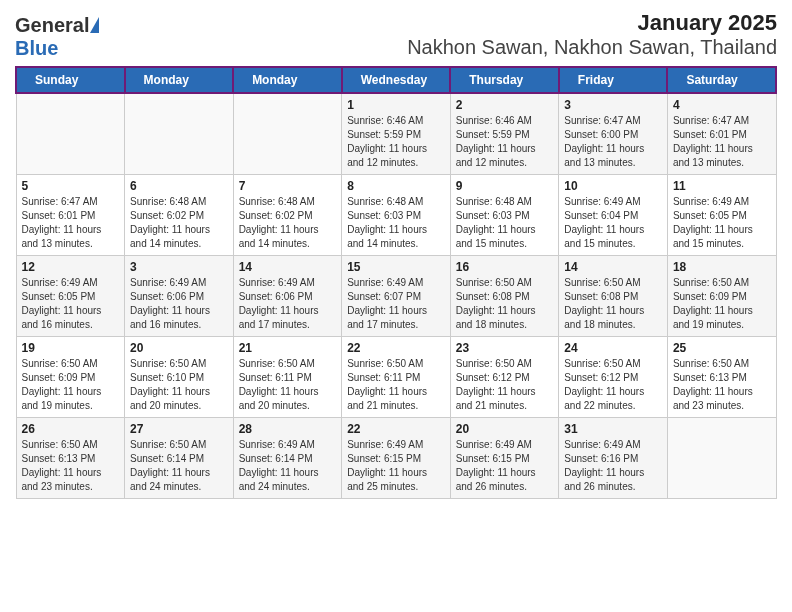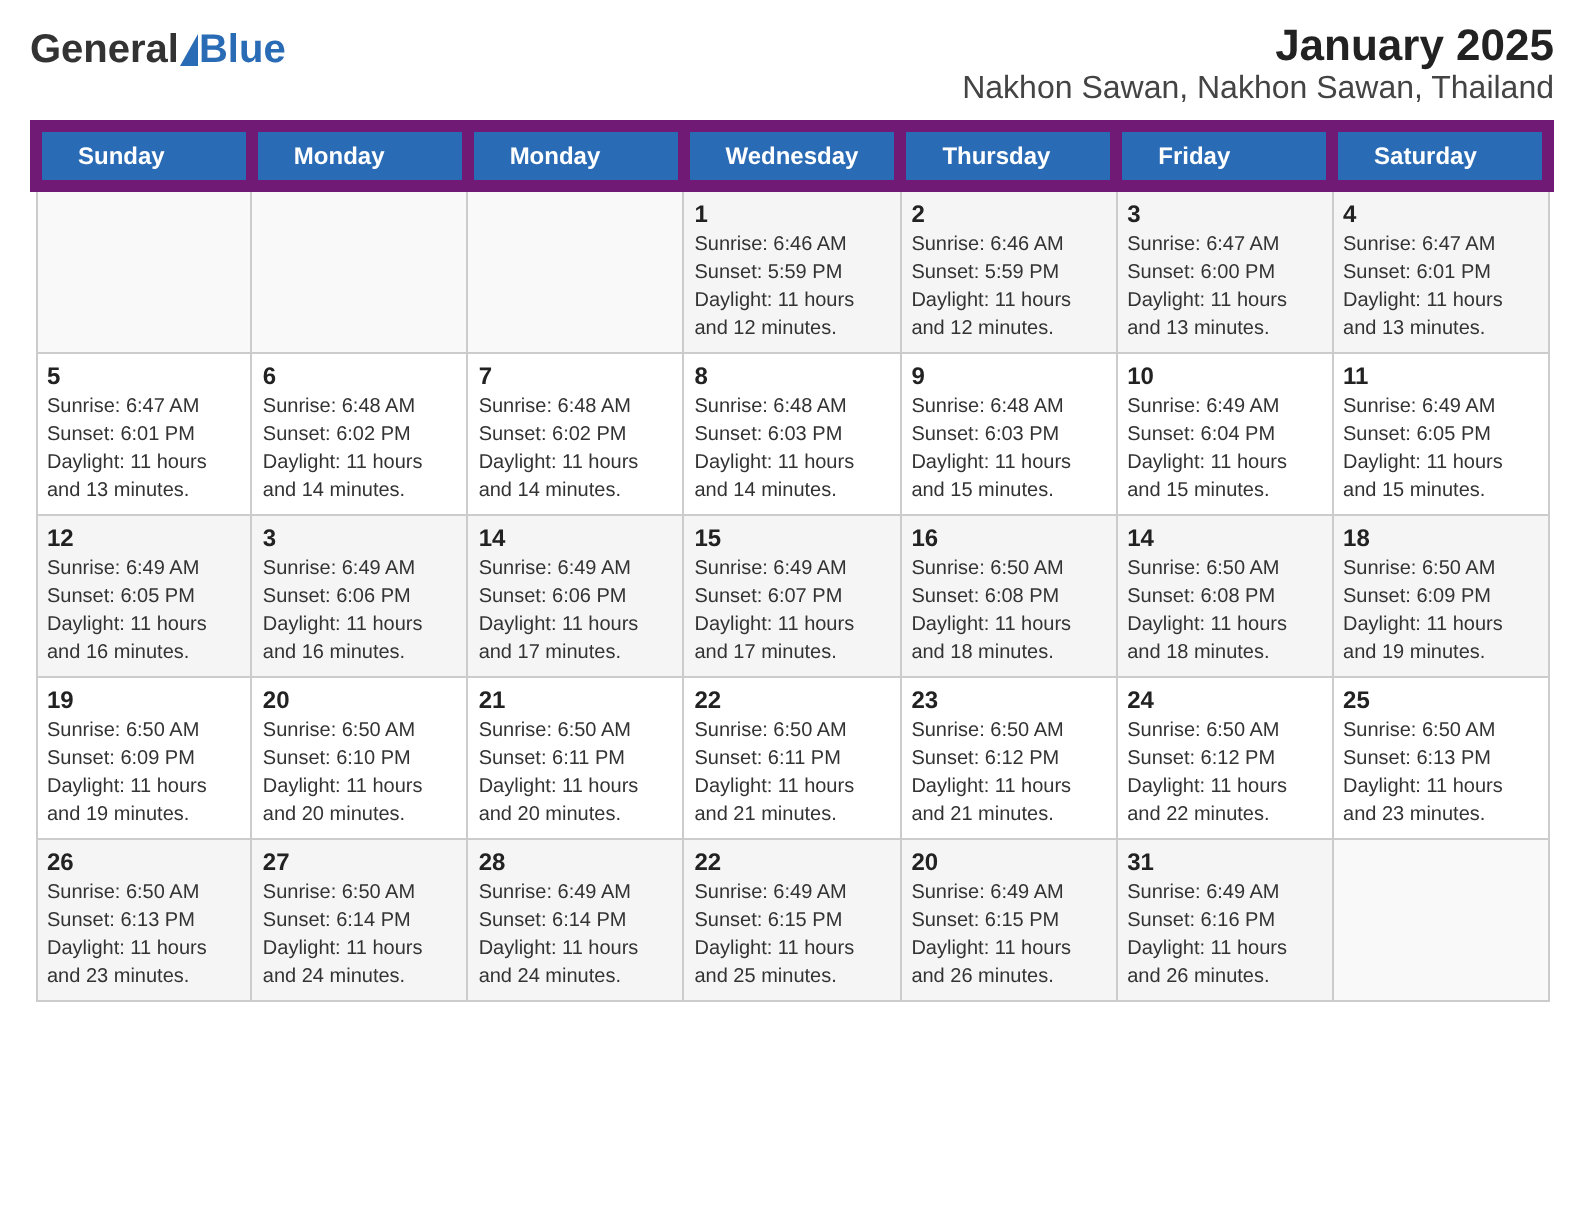--- a/index.html
+++ b/index.html
@@ -11,51 +11,51 @@
       padding: 10px 15px;
     }
     .header-area {
       display: flex;
       align-items: flex-start;
       justify-content: space-between;
       margin-bottom: 6px;
     }
     .logo {
       display: flex;
-      flex-direction: row;
+      flex-direction: column;
       align-items: flex-start;
       margin-top: 4px;
     }
     .title-area {
       text-align: right;
     }
     .month-title {
       font-size: 22px;
       font-weight: bold;
       color: #222;
     }
     .location-title {
-      font-size: 16px;
+      font-size: 20px;
       color: #444;
       font-weight: normal;
       text-align: center;
     }
     .calendar-table {
       width: 100%;
       border-collapse: collapse;
       font-size: 11px;
     }
     .calendar-table th {
       background-color: #2a6bb5;
       color: #fff;
       text-align: left;
       padding: 5px 18px;
       font-size: 12px;
       font-weight: bold;
-      border: 6px solid #701a75;
+      border: 2px solid #701a75;
     }
     .calendar-table td {
       vertical-align: top;
       padding: 4px 5px;
       border: 1px solid #ccc;
       width: 14.28%;
       min-height: 80px;
       background: #fff;
     }
     .calendar-table tr:nth-child(odd) td {

